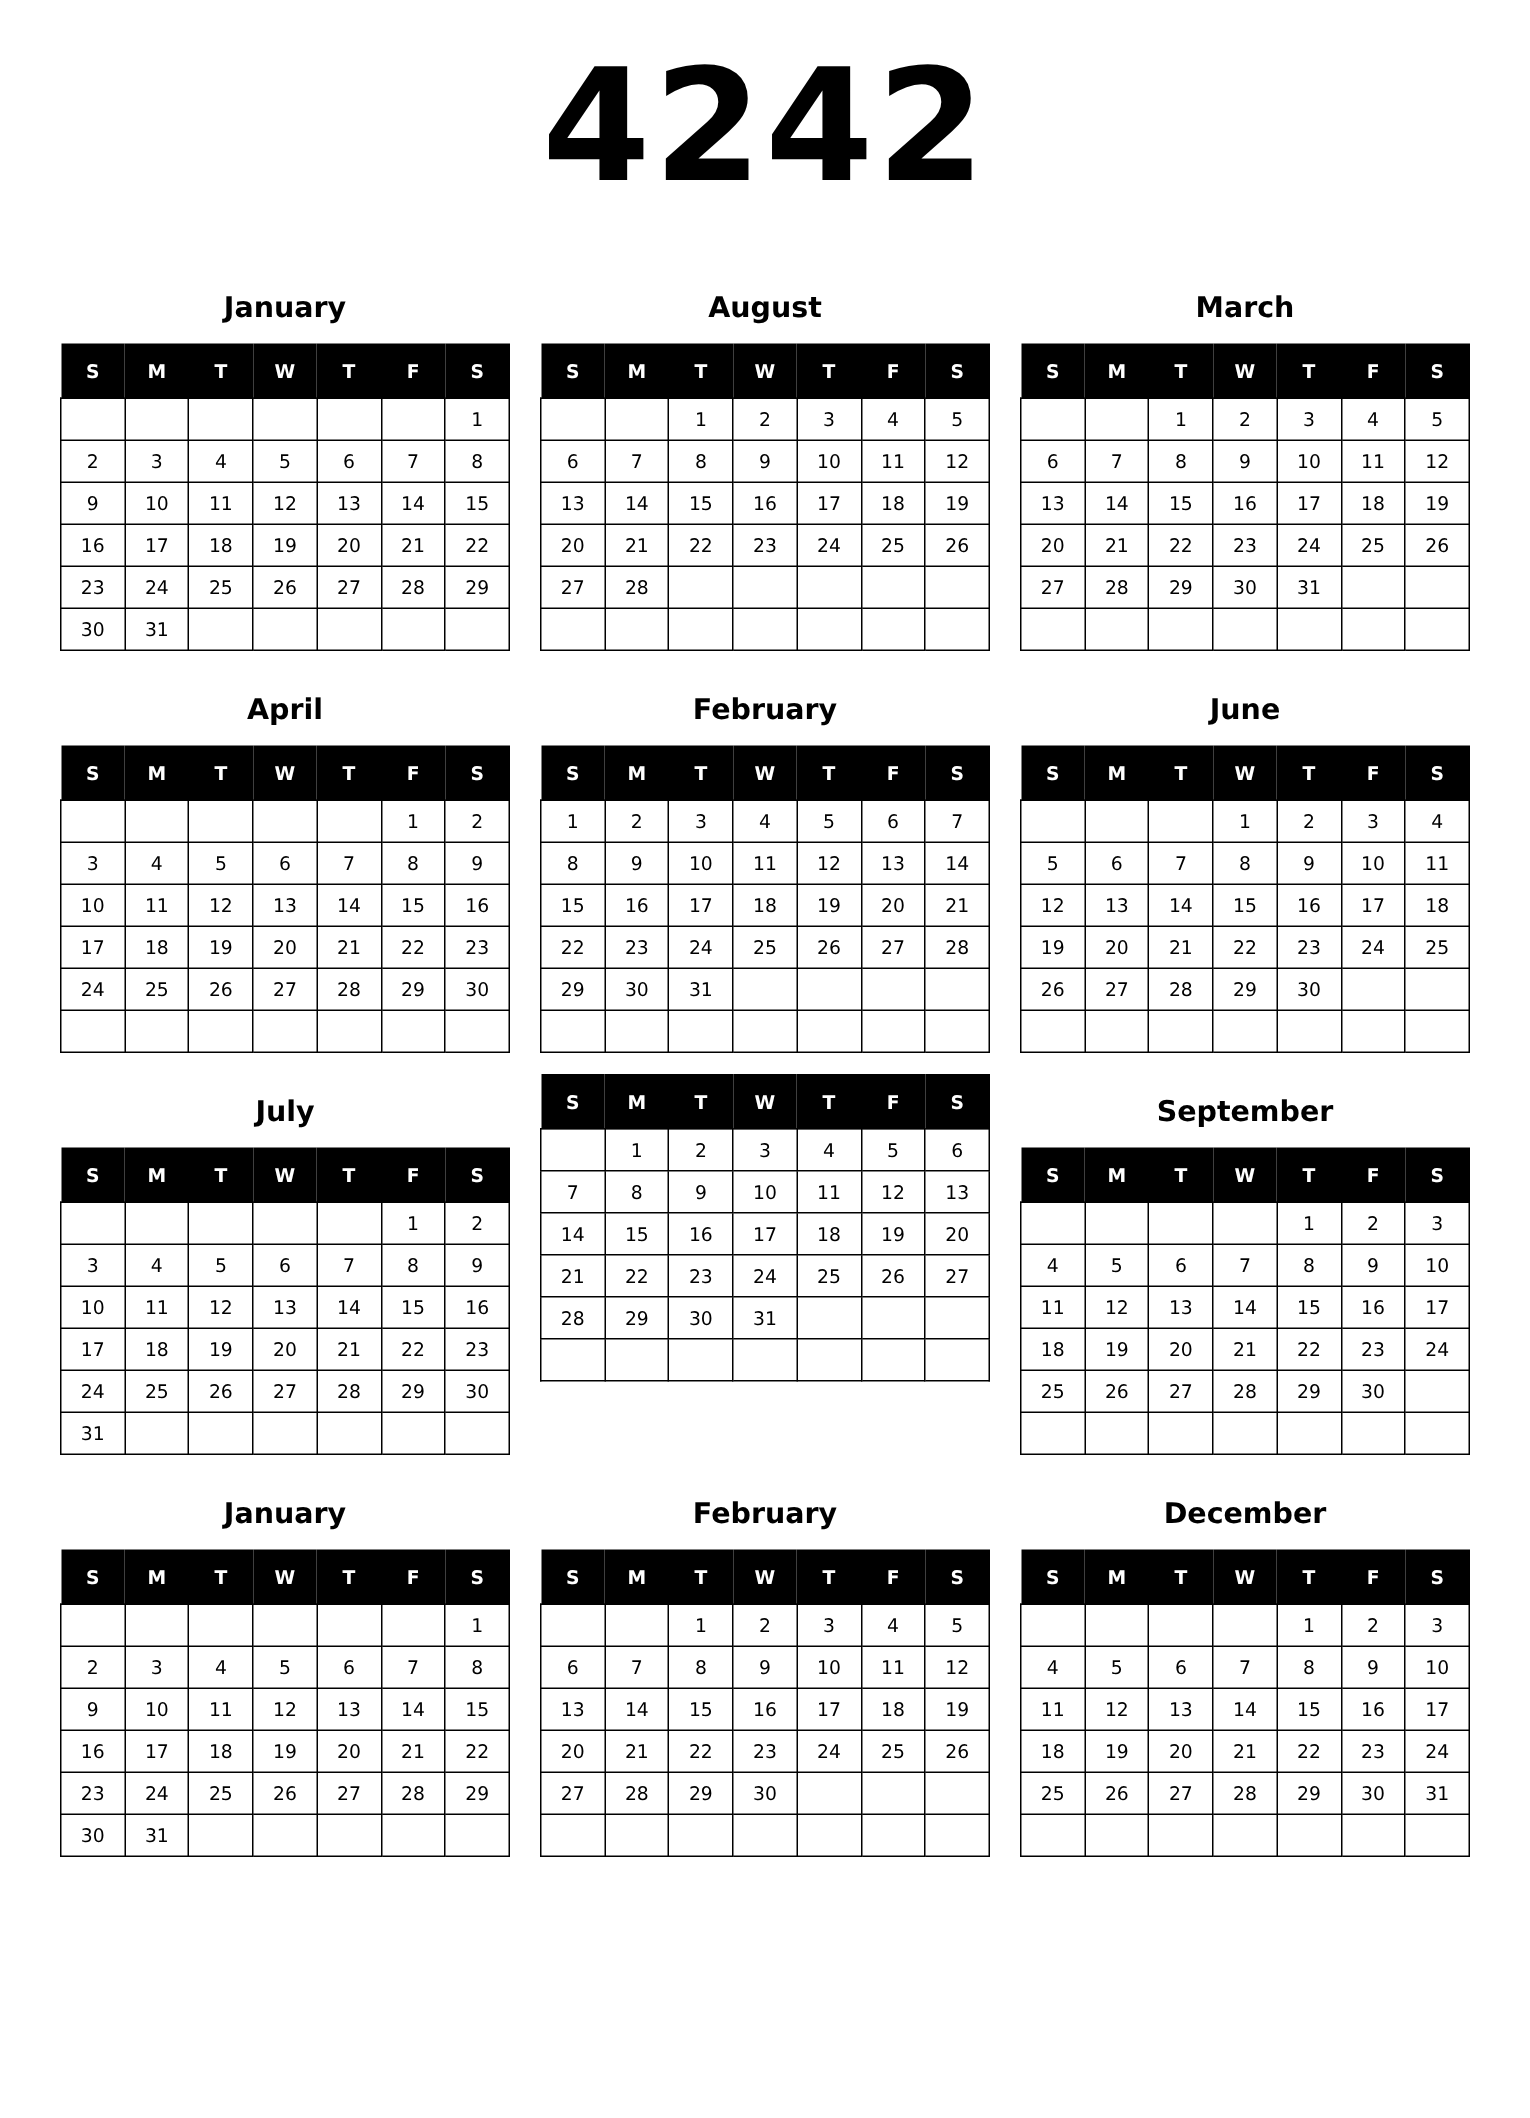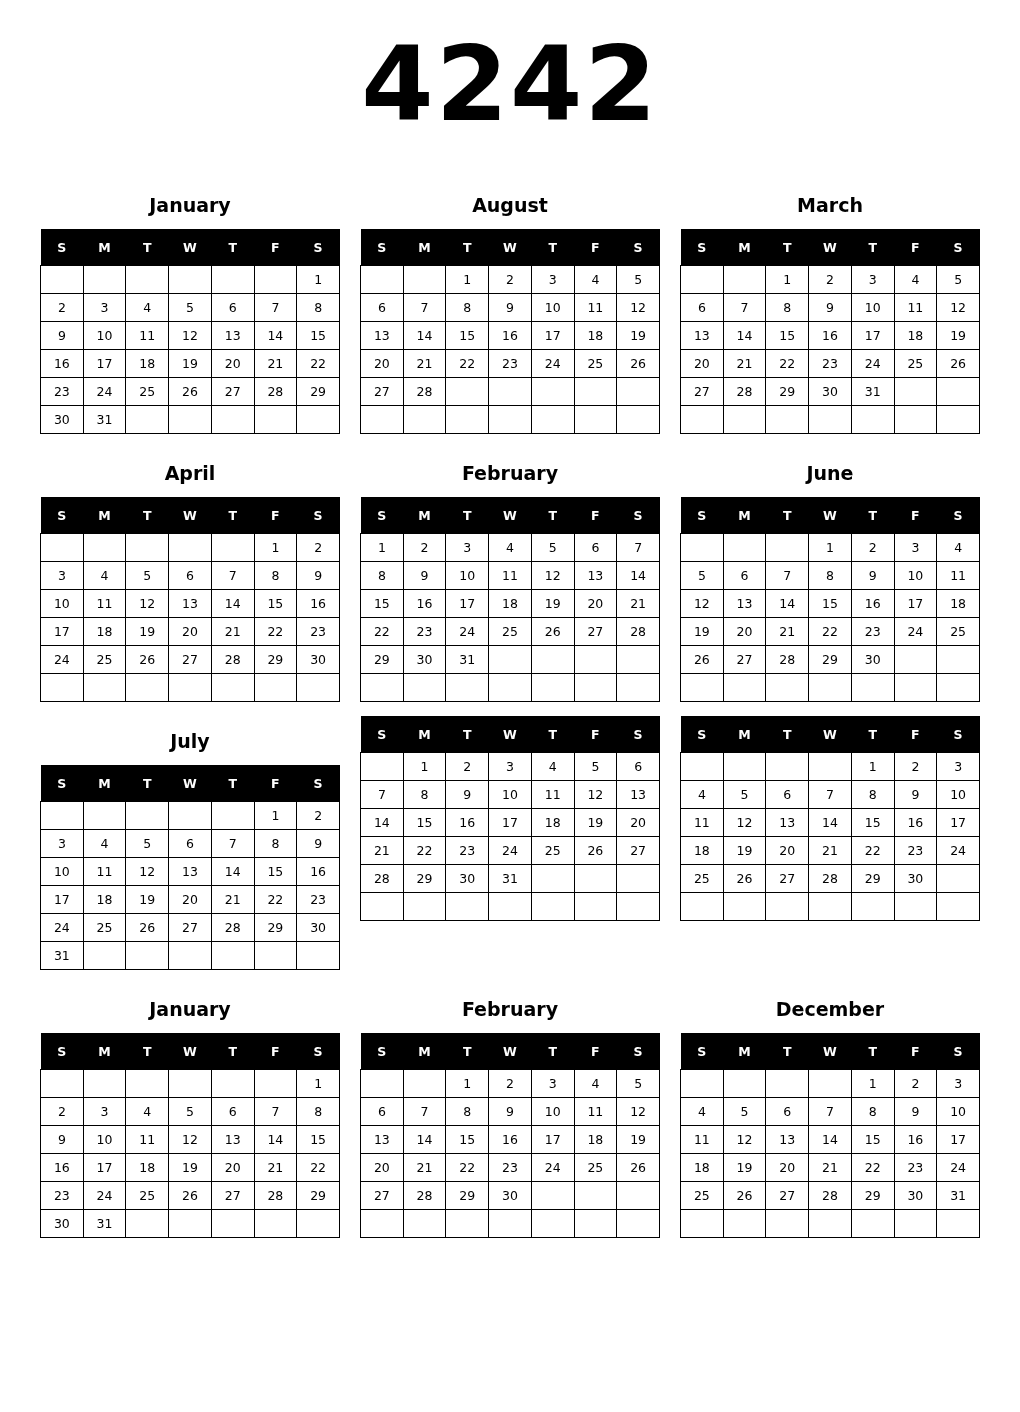--- a/index.html
+++ b/index.html
@@ -649,20 +649,21 @@
               <td></td>
               <td></td>
               <td></td>
               <td></td>
               <td></td>
             </tr>
           </tbody>
         </table>
       </div>
       <div class="month">
+        <div class="month-name">September</div>
         <table class="cal">
           <thead>
             <tr>
               <th>S</th>
               <th>M</th>
               <th>T</th>
               <th>W</th>
               <th>T</th>
               <th>F</th>
               <th>S</th>

